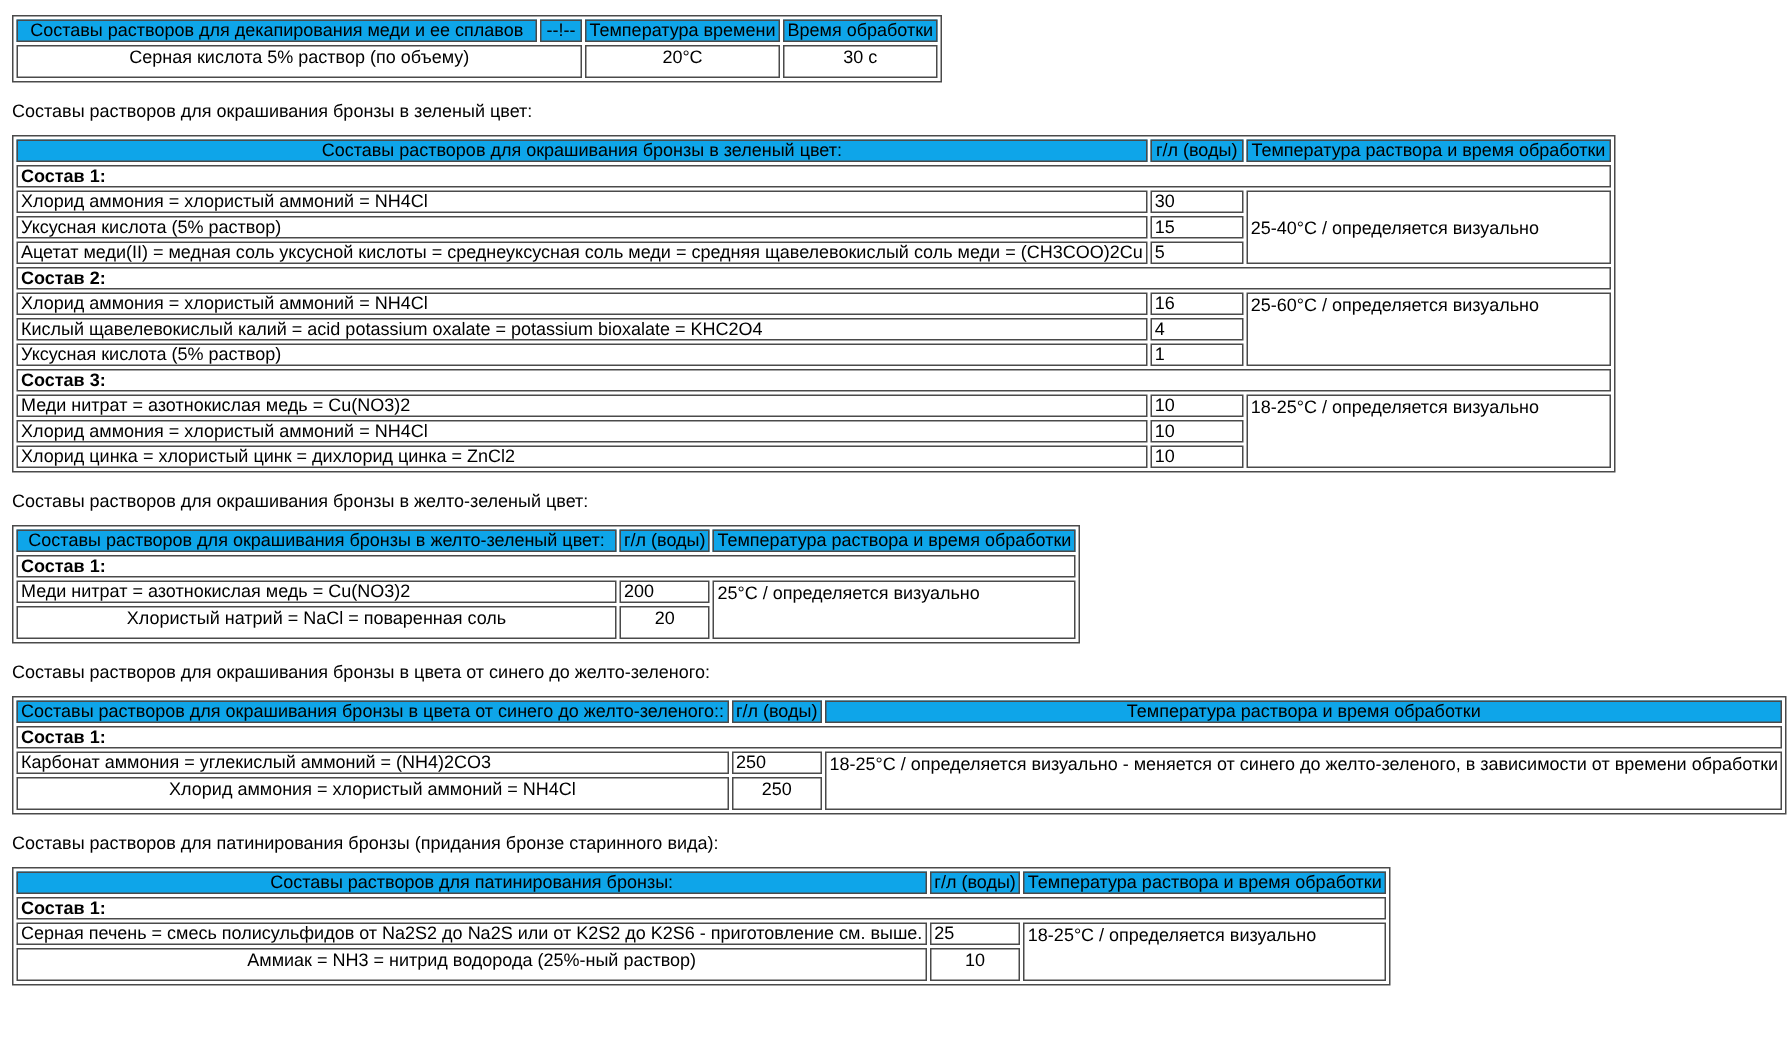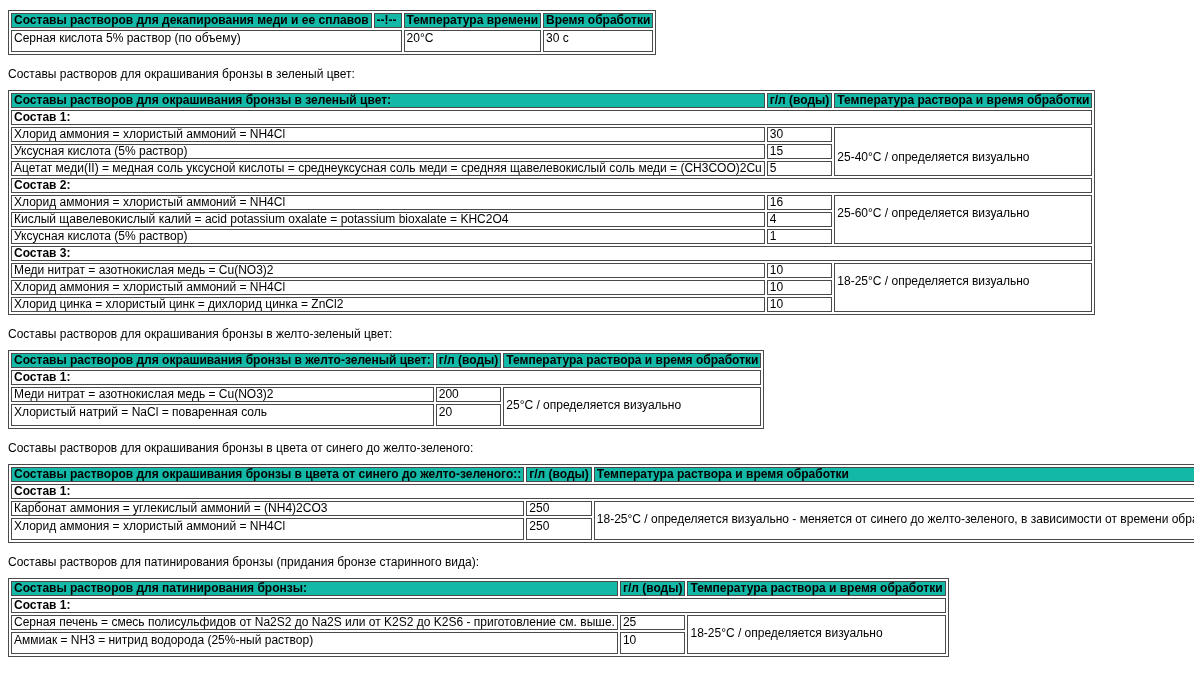--- a/index.html
+++ b/index.html
@@ -22,27 +22,28 @@
     border: 1px solid #4a4a4a;
     padding: 0 2px;
     line-height: 13px;
     font-size: 12px;
     white-space: nowrap;
     overflow: visible;
     vertical-align: middle;
     height: 15px;
   }
   tr.hdr td {
-    background: #14b8a6;
-    font-weight: bold;
+    background: #0ea5e9;
+    font-weight: normal;
+    text-align: center;
   }
   td.grp { font-weight: bold; }
-  td.cond { vertical-align: top; padding-top: 11px; }
+  td.cond { vertical-align: top; padding-top: 1px; }
   td.cond.mid { vertical-align: middle; }
-  td.tall { height: 22px; vertical-align: top; padding-top: 1px; }
+  td.tall { height: 22px; vertical-align: top; padding-top: 1px; text-align: center; }
   p.intro { margin: 13px 0 9px 0; line-height: 13px; }
 </style>
 </head>
 <body>
 
 <div>
 
   <table>
     <colgroup>
         <col style="width:347px">

